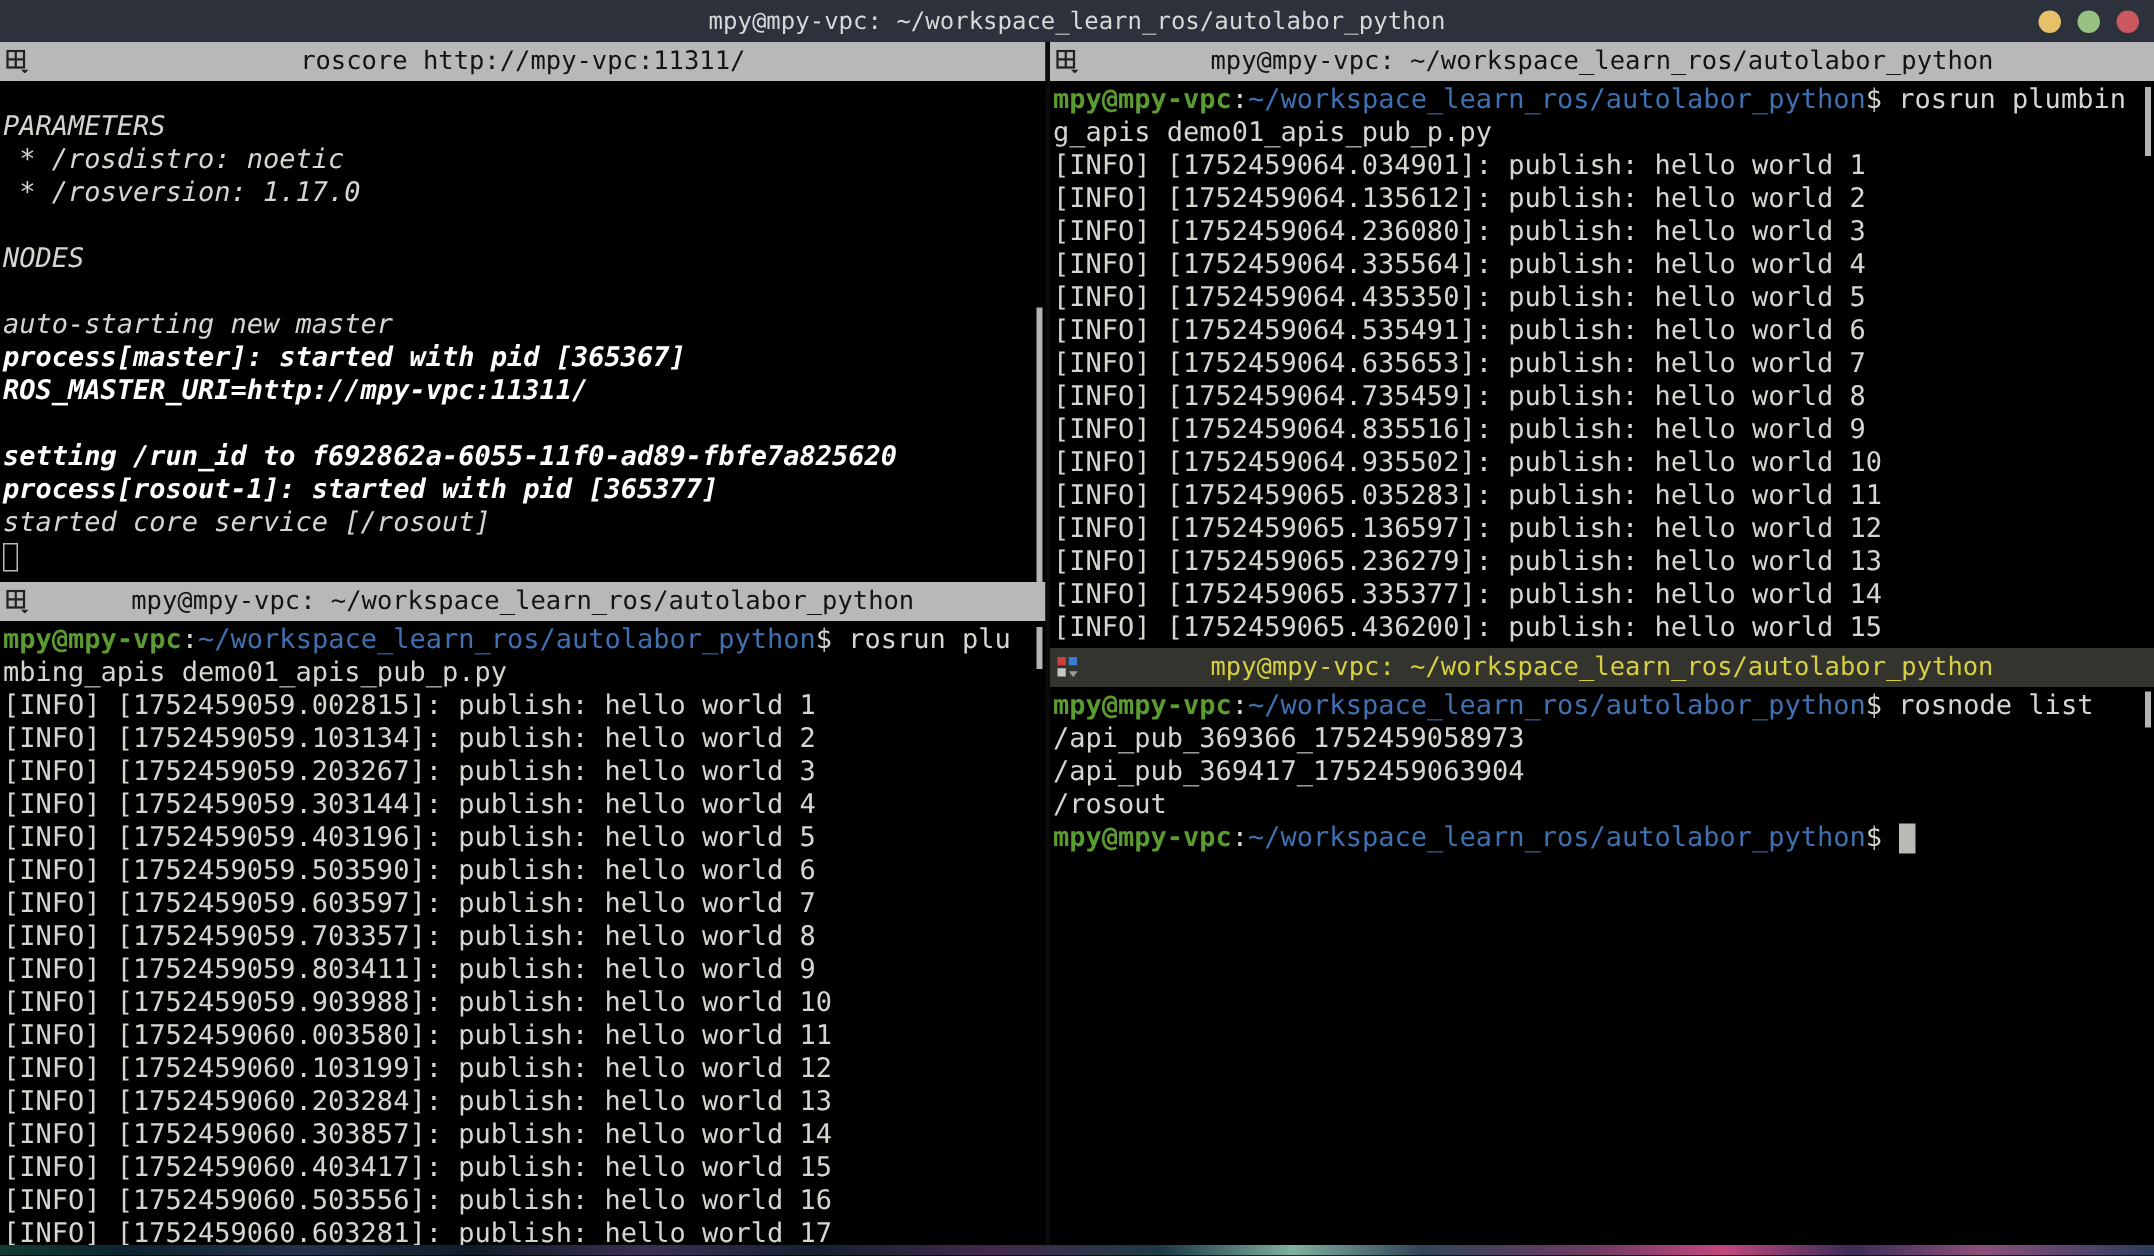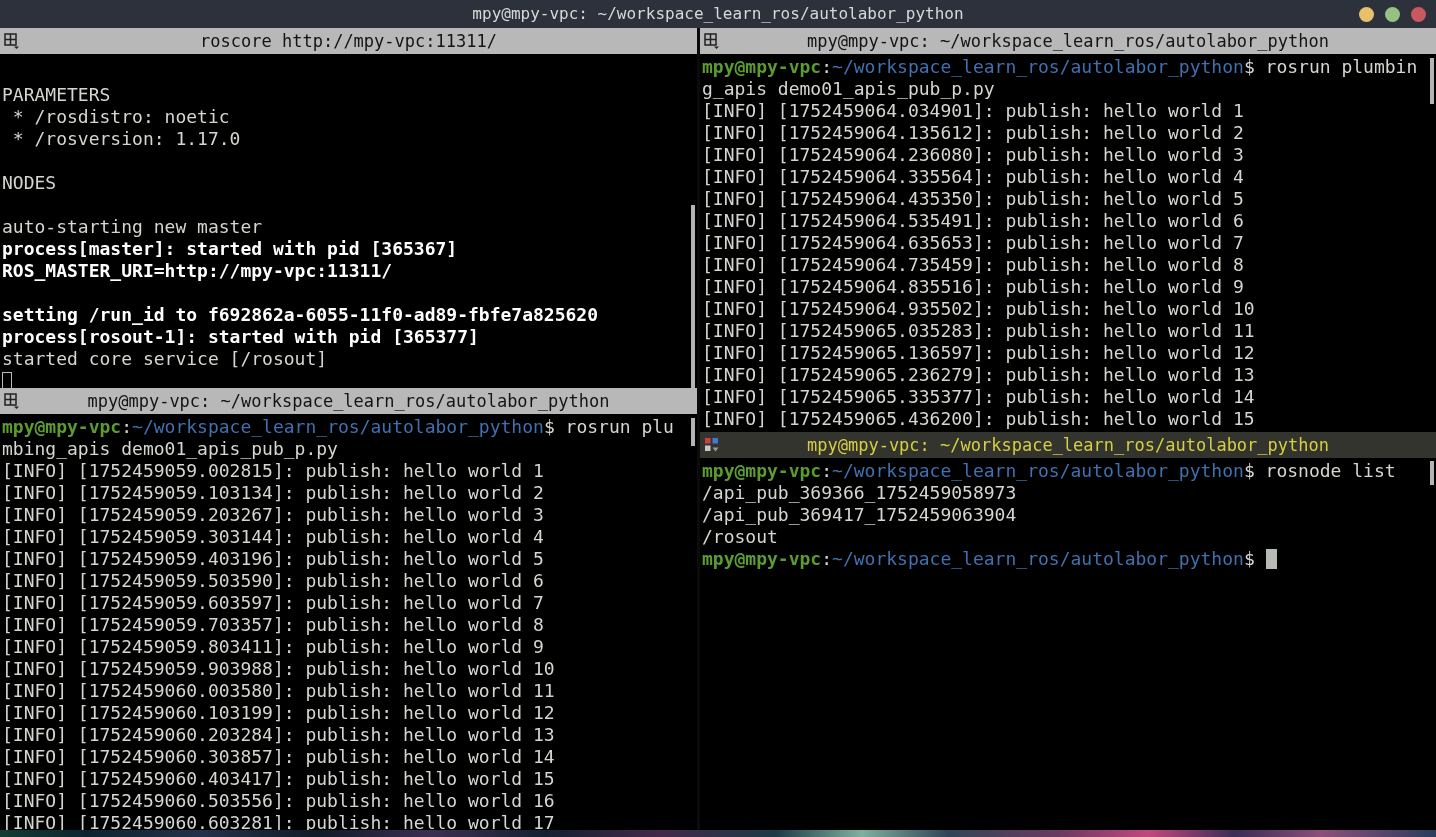--- a/index.html
+++ b/index.html
@@ -44,21 +44,21 @@
   .pane-header.focused { background:var(--header-focused-bg,#34342f); }
   .pane-header.focused .ph-title { color:var(--header-focused-text,#d5cf41); }
   .group-icon { position:absolute; left:4px; top:5px; width:16px; height:16px; z-index:2; }
 
   .pane-content {
     position:absolute; top:26px; left:0; right:0; bottom:0;
     overflow:hidden; padding:2px 0 0 2px;
     font-size:18px; line-height:22px; white-space:pre;
     color:var(--term-text,#d3d7cf);
   }
-  .pane-tl .pane-content { padding-top:30px; }
+  .pane-tl .pane-content { padding-top:20px;font-style:italic; }
 
   .line { height:22px; }
   .seg-n { color:var(--term-text,#d3d7cf); }
   .seg-b { color:var(--term-bold,#ffffff); font-weight:bold; }
   .seg-g { color:var(--prompt-user,#5b9c31); font-weight:bold;margin-top:23px; }
   .seg-p { color:var(--prompt-path,#3f70b0); font-weight:normal;text-align:right; }
   .seg-cb { display:inline-block; width:11px; height:20px; background:var(--cursor-color,#b8bab5); vertical-align:text-bottom; }
   .seg-ch { display:inline-block; width:10px; height:19px; border:1px solid var(--cursor-color,#b8bab5); vertical-align:text-bottom; }
 
   .scroll-thumb { position:absolute; width:4px; right:2px; background:var(--scrollbar-color,#b4b4b4); z-index:3; }

